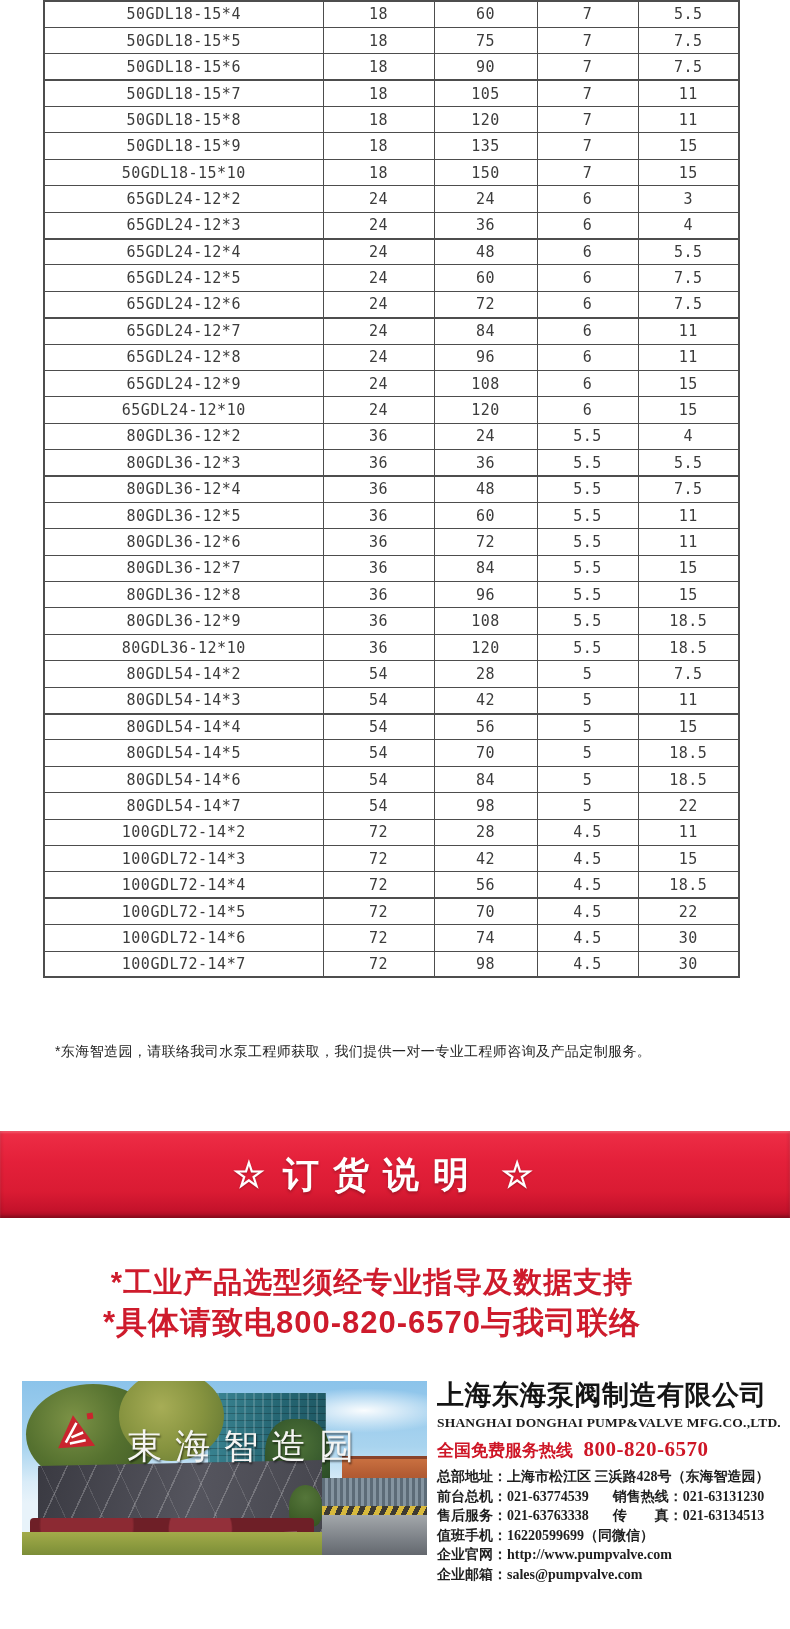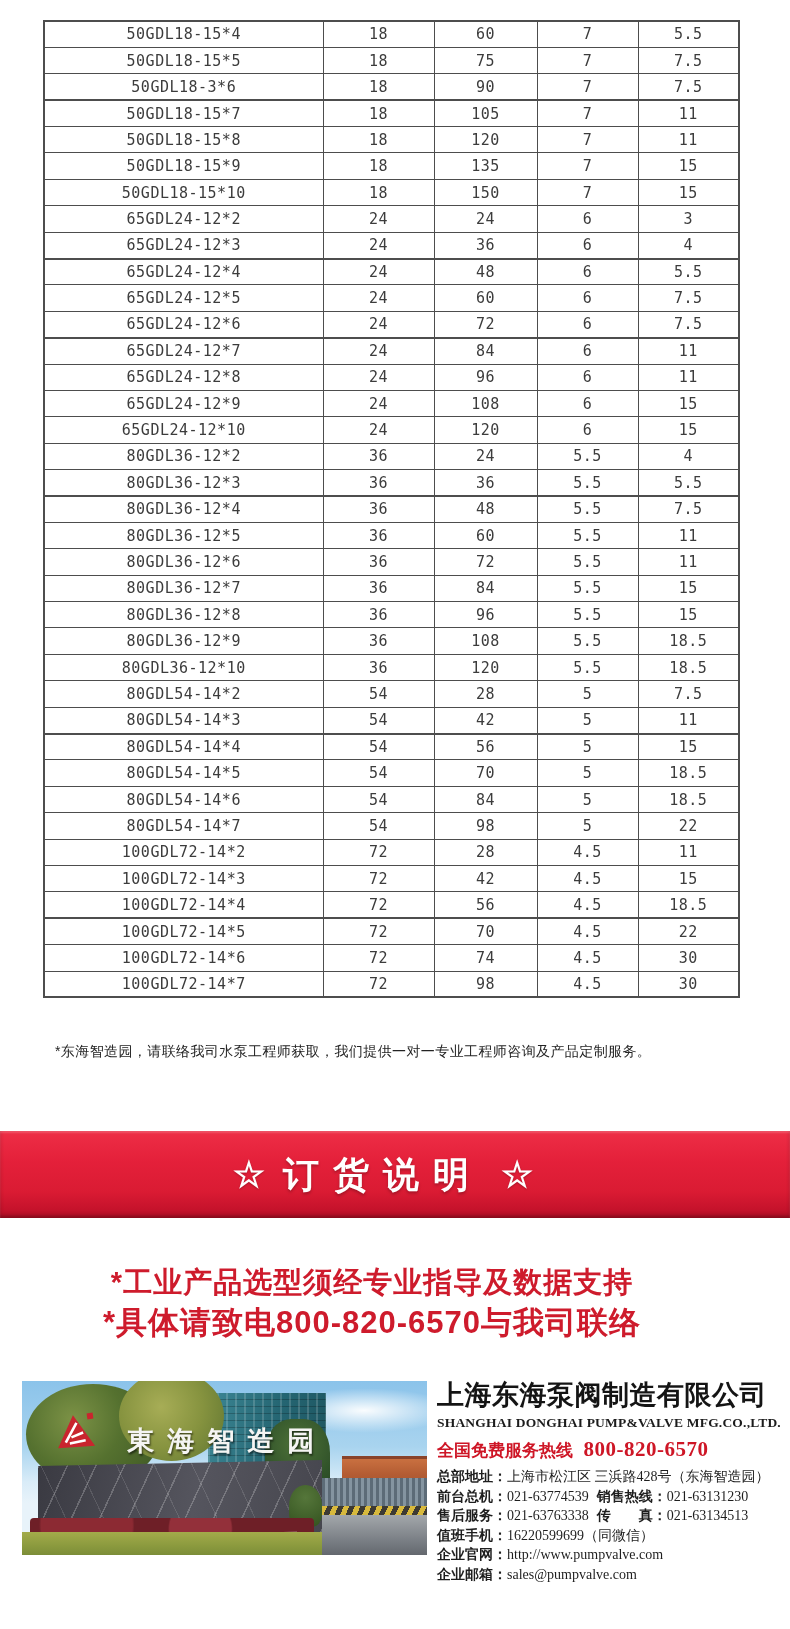--- a/index.html
+++ b/index.html
@@ -9,21 +9,20 @@
     width:790px; height:1629px;
     font-family:"Liberation Sans", sans-serif;
     overflow:hidden;
   }
 
   
   .spec-table {
     position:absolute; left:43px; top:0px; width:695px;
     border-collapse:collapse;
     table-layout:fixed;
-    margin-top:20px;
   }
   .spec-table td {
     border:1px solid #4d4d4d;
     height:26.4px;
     text-align:center; vertical-align:middle;
     font-family:"DejaVu Sans Mono", monospace;
     font-size:15px; color:#3c3c3c;
     letter-spacing:0.5px;
     white-space:nowrap; overflow:hidden;
   }
@@ -111,21 +110,21 @@
   .photo .wall {
     position:absolute; left:4%; top:47%; width:70%; height:43%;
     transform:skewY(-1.2deg);
     background:
       repeating-linear-gradient(115deg, rgba(255,255,255,0.22) 0 1.5px, rgba(0,0,0,0) 1.5px 26px),
       repeating-linear-gradient(65deg, rgba(255,255,255,0.12) 0 1px, rgba(0,0,0,0) 1px 34px),
       linear-gradient(100deg,#3a3a42 0%,#55555e 55%,#46464e 100%);
   }
   .photo .sign-text {
     position:absolute; left:26%; top:24%;
-    color:#f5f5f3; font-size:27px; font-weight:bold; letter-spacing:13px;
+    color:#f5f5f3; font-size:35px; font-weight:normal; letter-spacing:13px;
     text-shadow:1px 2px 2px rgba(0,0,0,0.55); white-space:nowrap;
   }
   .photo .logo { position:absolute; left:8%; top:16%; width:44px; height:42px; }
   .photo .hedge {
     position:absolute; left:2%; top:79%; width:70%; height:10%; border-radius:4px;
     background:radial-gradient(circle at 20% 40%, #8c2a33 0 20%, rgba(0,0,0,0) 21%),
                radial-gradient(circle at 60% 60%, #93303a 0 18%, rgba(0,0,0,0) 19%),
                #6e1f27;
   }
   .photo .curb {
@@ -151,21 +150,21 @@
     margin-top:2px;
     font-family:"Liberation Serif", serif;
     font-size:13.5px; font-weight:bold; color:#1c1c1c; letter-spacing:0.2px; white-space:nowrap;
   }
   .hotline { margin-top:6px; color:#ce1626; white-space:nowrap; }
   .hotline-label { font-size:17px; font-weight:bold; }
   .hotline-number { font-size:21px; font-weight:bold; font-family:"Liberation Serif", serif; margin-left:6px; letter-spacing:0.5px;text-align:right; }
   .contacts { margin-top:5px; }
   .contact-line { font-size:14px; line-height:19.5px; color:#1e1e1e; white-space:nowrap; }
   .contact-line .c-label { font-weight:bold; }
-  .contact-line .c-value { font-family:"Liberation Serif", serif; font-weight:normal; margin-right:8px;text-align:center; }
+  .contact-line .c-value { font-family:"Liberation Serif", serif; font-weight:bold; margin-right:24px;text-align:center; }
 </style>
 </head>
 <body>
 
 <table class="spec-table">
   <colgroup>
     <col style="width:279px">
       <col style="width:111px">
       <col style="width:103px">
     <col style="width:101px">
@@ -180,21 +179,21 @@
         <td>5.5</td>
       </tr>
       <tr>
         <td>50GDL18-15*5</td>
         <td>18</td>
         <td>75</td>
         <td>7</td>
         <td>7.5</td>
       </tr>
       <tr>
-        <td>50GDL18-3*6</td>
+        <td>50GDL18-15*6</td>
         <td>18</td>
         <td>90</td>
         <td>7</td>
         <td>7.5</td>
       </tr>
       <tr>
         <td>50GDL18-15*7</td>
         <td>18</td>
         <td>105</td>
         <td>7</td>

